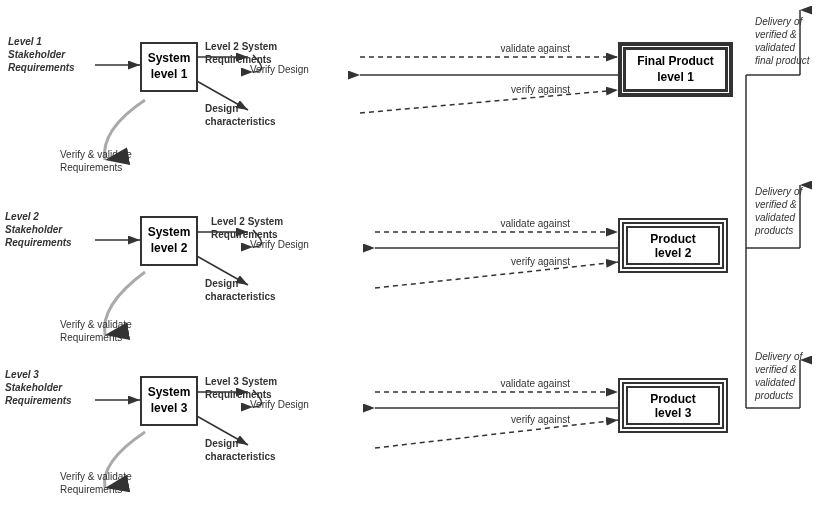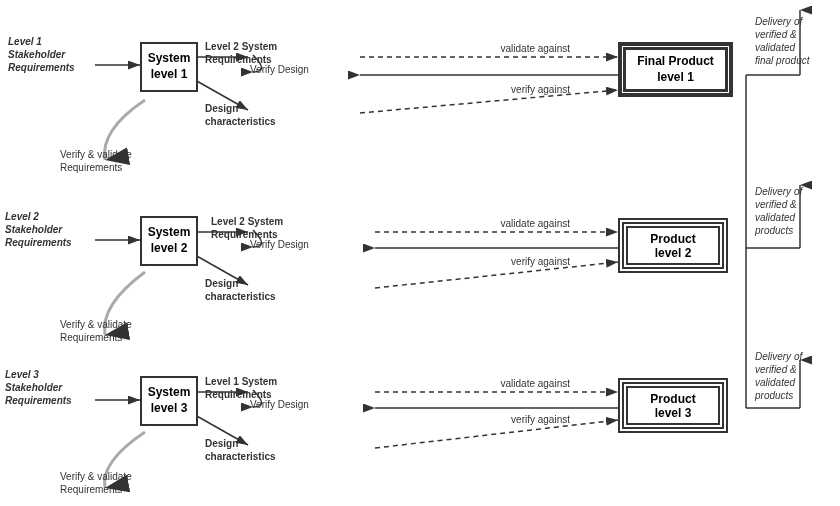--- a/index.html
+++ b/index.html
@@ -255,21 +255,21 @@
     <span style="white-space:pre-line;">Level 2 System
 Requirements</span>
   </div>
 
   <div class="label-bold" style="left:211px; top:215px; width:130px;">
     <span style="white-space:pre-line;">Level 2 System
 Requirements</span>
   </div>
 
   <div class="label-bold" style="left:205px; top:375px; width:130px;">
-    <span style="white-space:pre-line;">Level 1 System
+    <span style="white-space:pre-line;">Level 3 System
 Requirements</span>
   </div>
 
   <div class="label-bold" style="left:205px; top:102px; width:100px;">
     <span style="white-space:pre-line;">Design
 characteristics</span>
   </div>
 
   <div class="label-bold" style="left:205px; top:277px; width:100px;">
     <span style="white-space:pre-line;">Design

